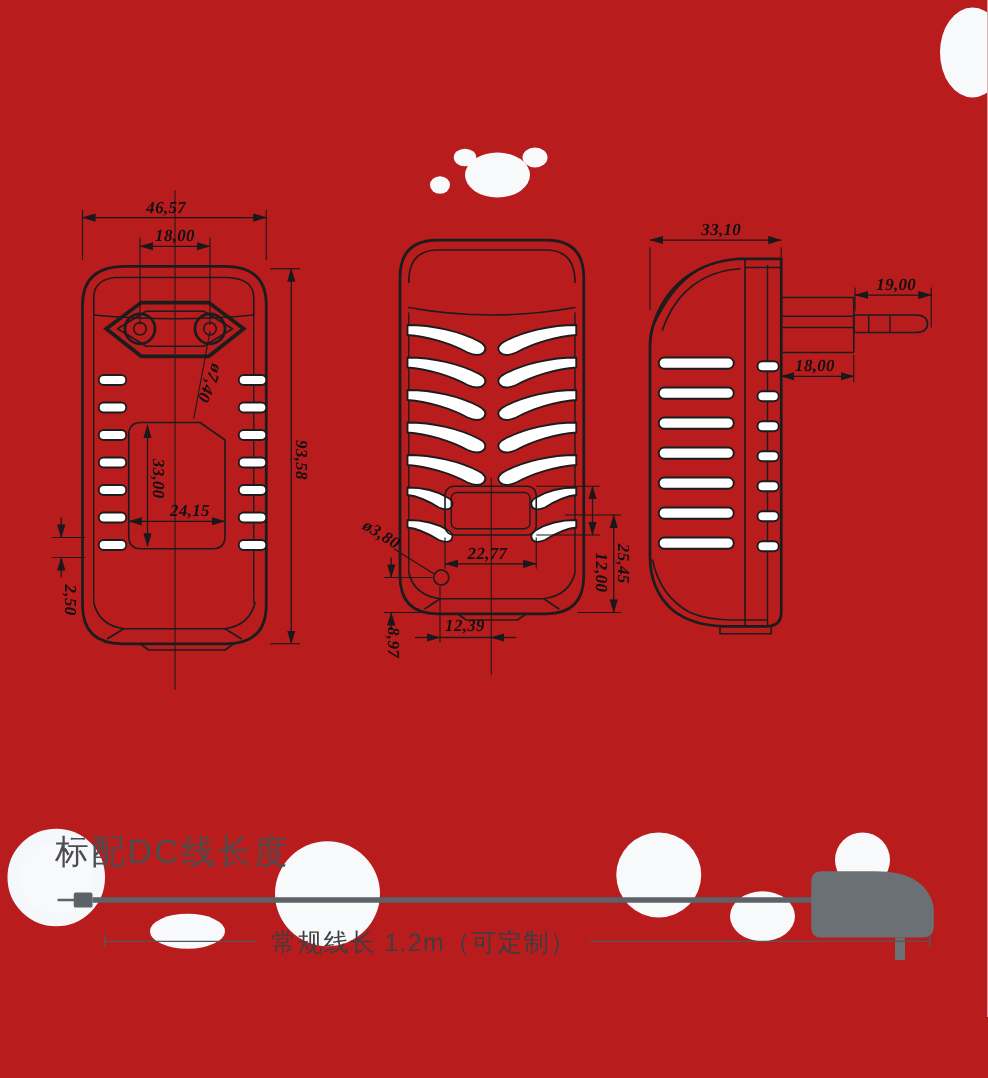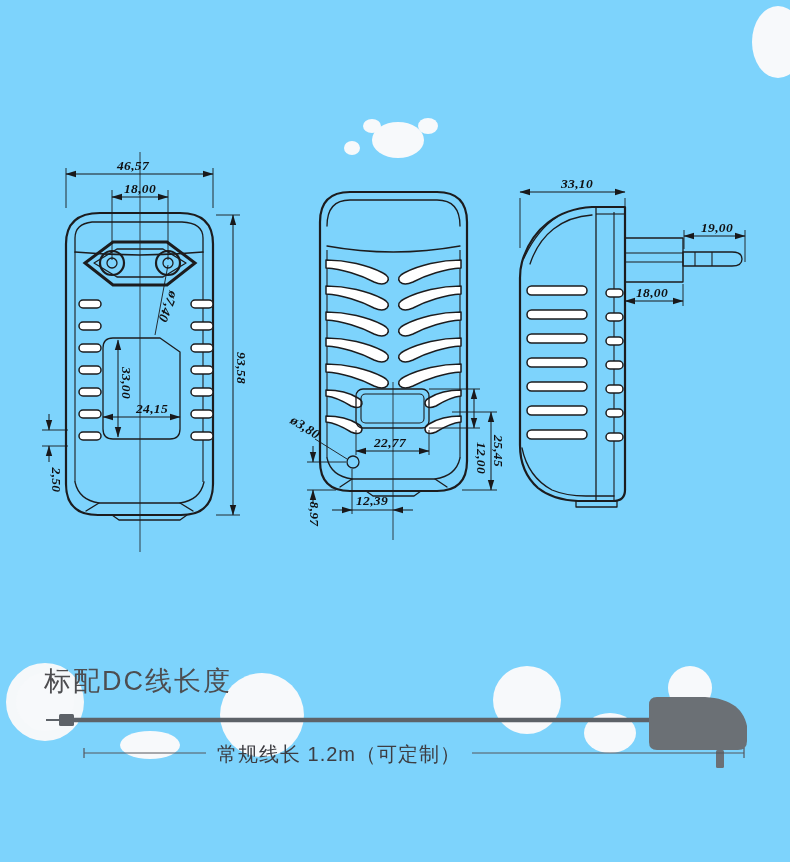--- a/index.html
+++ b/index.html
@@ -1,16 +1,16 @@
 <!DOCTYPE html>
 <html><head>
 <meta charset="utf-8">
 <style>
   html,body{margin:0;padding:0;background:#fff;}
-  .page{position:relative;width:790px;height:862px;background:#7dd3fc;overflow:hidden;
+  .page{position:relative;width:790px;height:862px;background:#b91c1c;overflow:hidden;
         font-family:"Liberation Sans",sans-serif;}
   svg{display:block;}
   
   .ol{fill:none;stroke:#1c1c1e;stroke-width:2.2;stroke-linejoin:round;stroke-linecap:round;}
   .hx{fill:none;stroke:#1c1c1e;stroke-width:3;stroke-linejoin:miter;}
   .il{fill:none;stroke:#1c1c1e;stroke-width:1.3;stroke-linejoin:round;stroke-linecap:round;}
   .thin{fill:none;stroke:#1c1c1e;stroke-width:1.1;}
   .rib{fill:#ffffff;stroke:#1c1c1e;stroke-width:1.5;}
   .vent{fill:#ffffff;stroke:#1c1c1e;stroke-width:1.5;stroke-linejoin:round;}
   .dl{fill:none;stroke:#19191b;stroke-width:1;marker-start:url(#arr);marker-end:url(#arr);}

